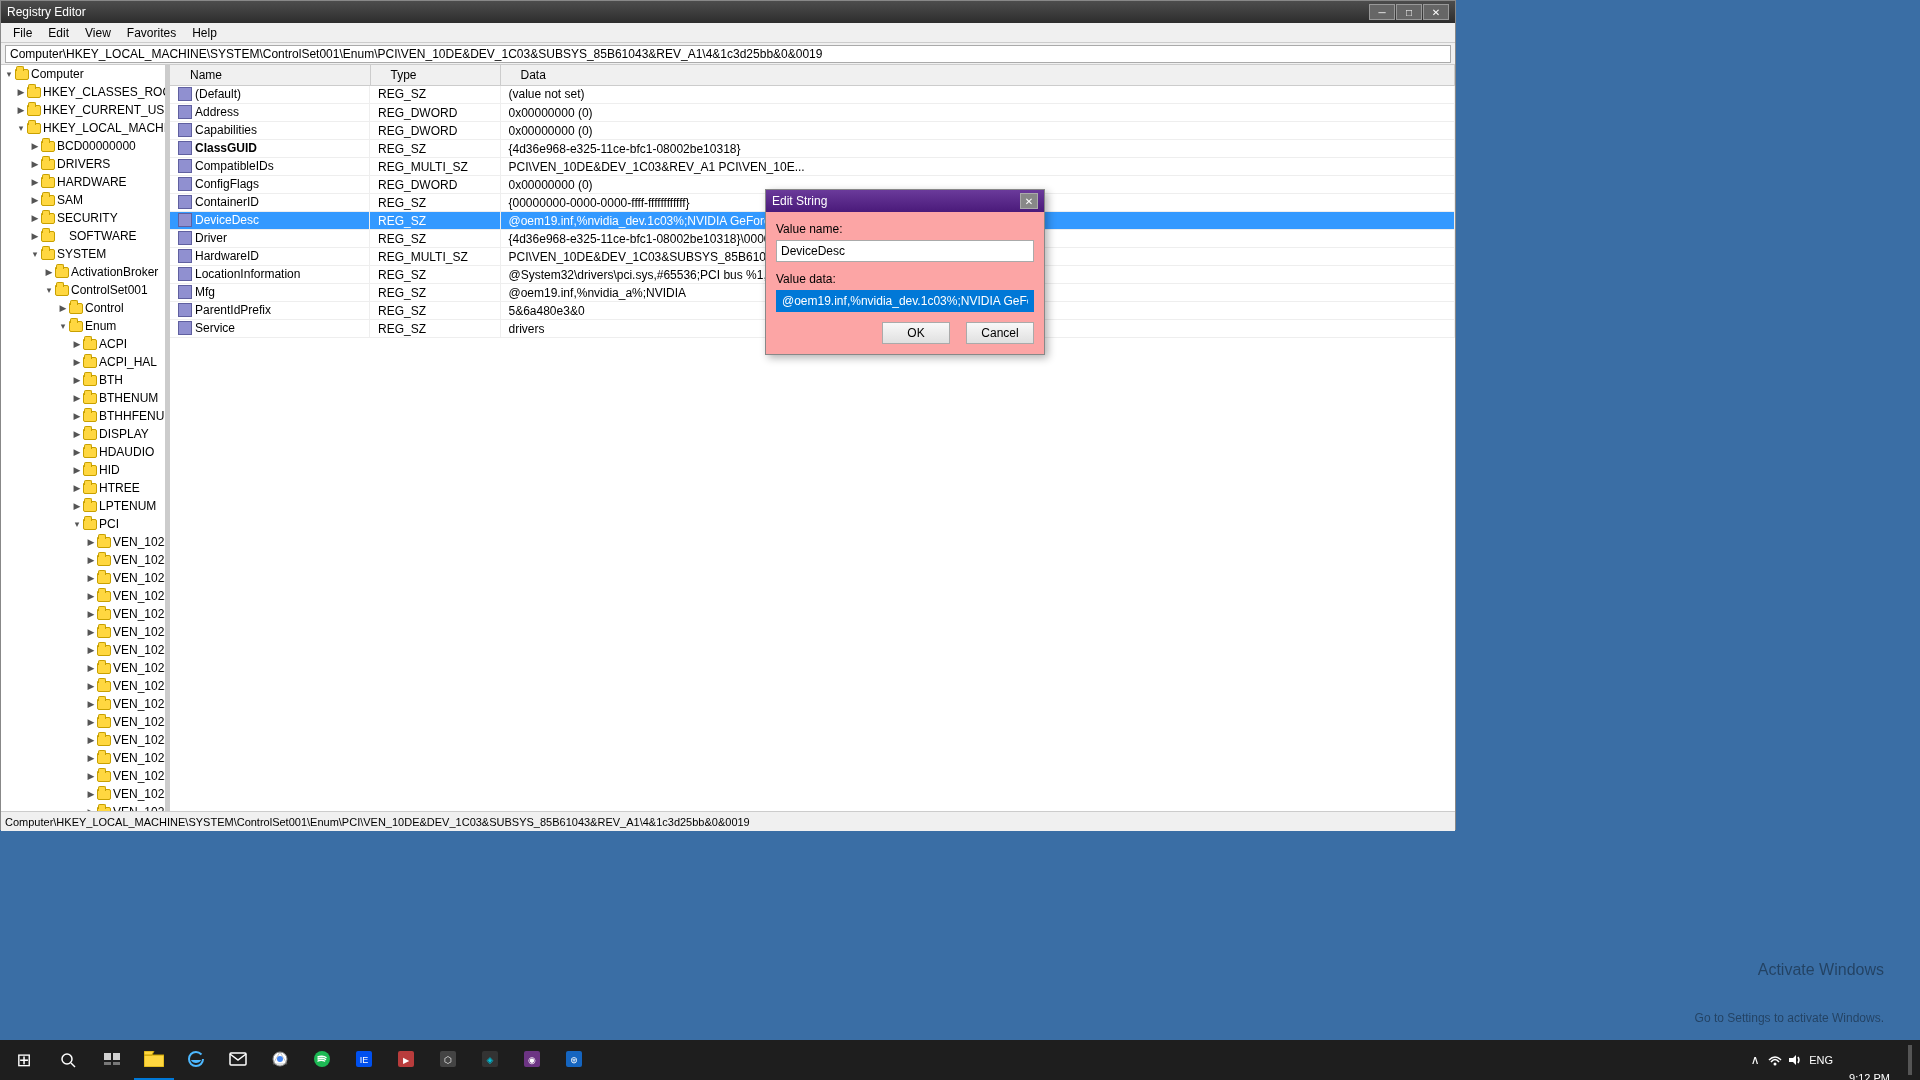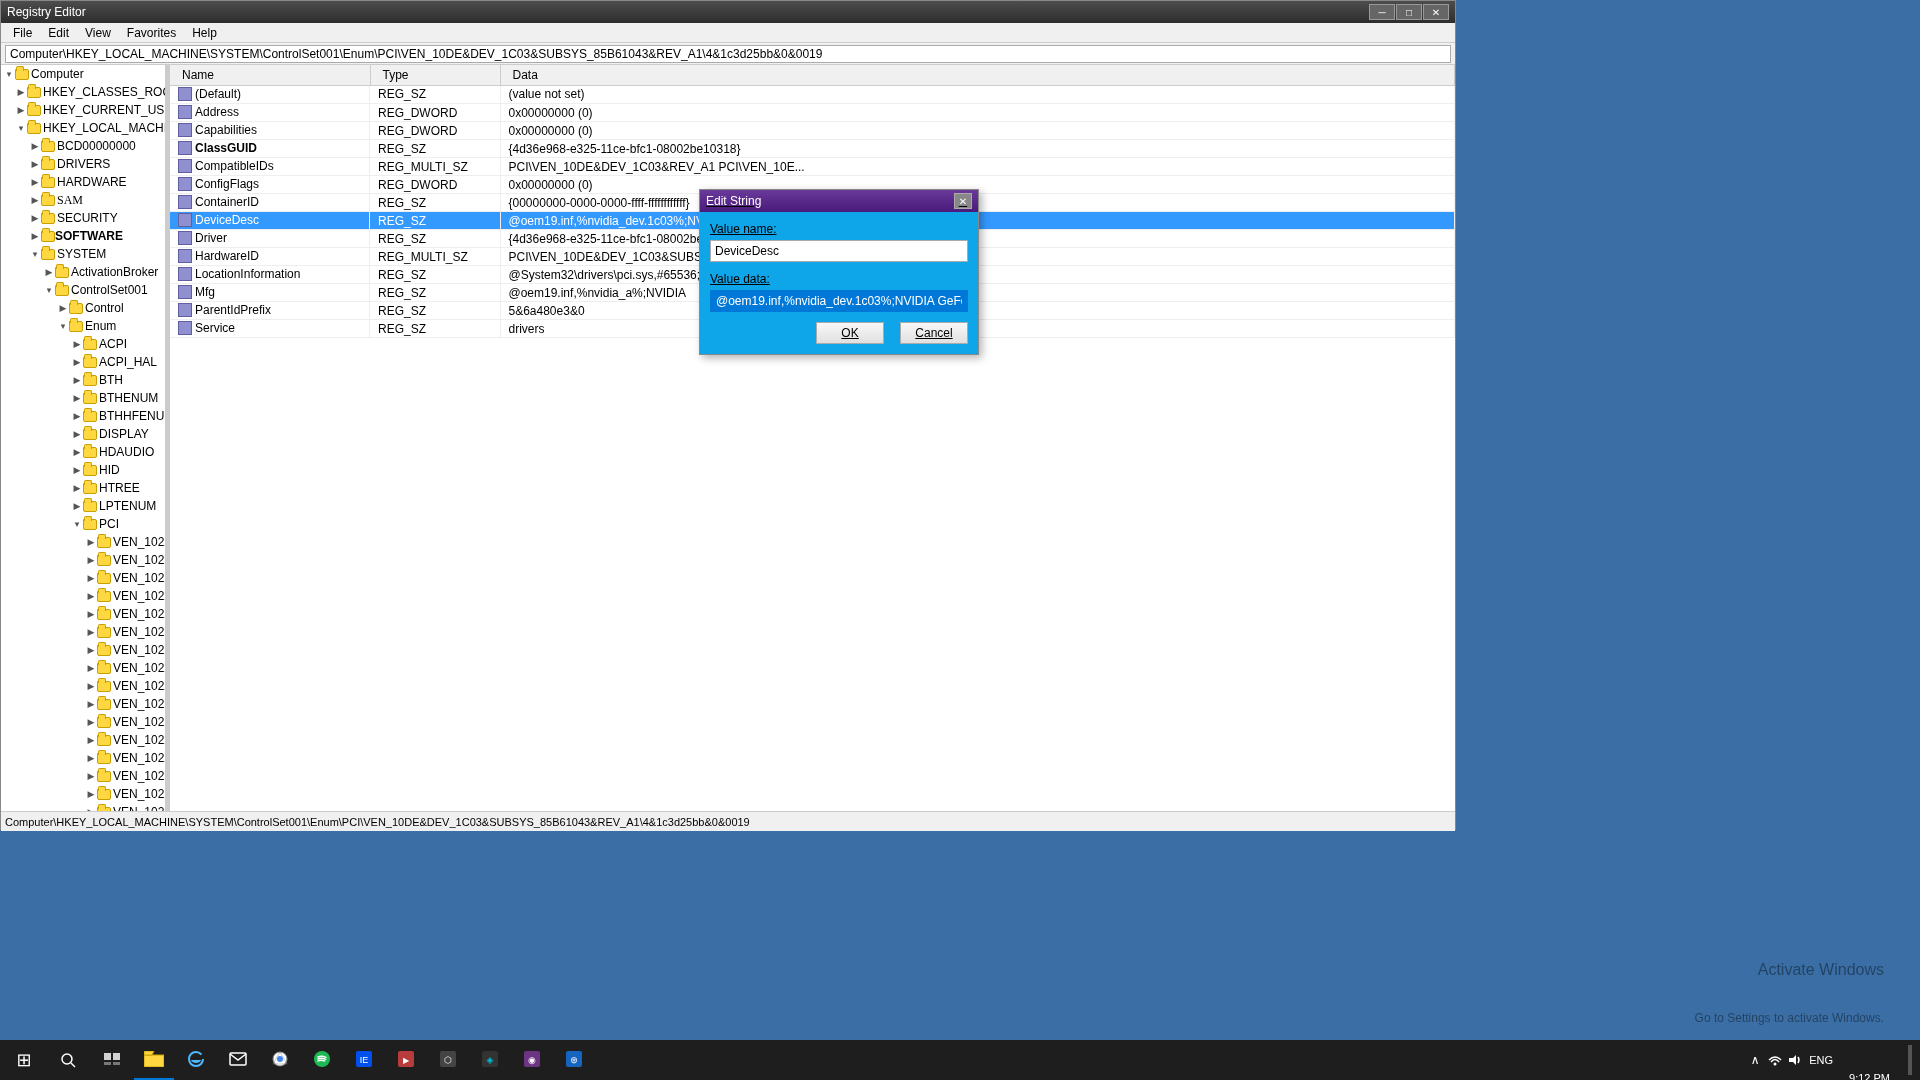--- a/index.html
+++ b/index.html
@@ -175,21 +175,21 @@
     .reg-table {
       width: 100%;
       border-collapse: collapse;
     }
 
     .reg-table th {
       background: #f0f0f0;
       border-bottom: 1px solid #ccc;
       border-right: 1px solid #ccc;
       text-align: left;
-      padding: 2px 12px;
+      padding: 2px 20px;
       font-weight: normal;
       height: 20px;
       font-size: 12px;
       margin-left: 9px;
     }
 
     .reg-table td {
       border-bottom: 1px solid #eee;
       border-right: 1px solid #eee;
       padding: 1px 8px;
@@ -314,27 +314,26 @@
     }
 
     .activate-subtitle {
       font-size: 12px;
       margin-top: 32px;
     }
 
     .dialog {
       position: absolute;
       top: 188px;
-      left: 698px;
+      left: 764px;
       width: 280px;
-      background: #0ea5e9;
+      background: #fca5a5;
       border: 1px solid #888;
       box-shadow: 3px 3px 8px rgba(0,0,0,0.3);
       pointer-events: all;
-      text-decoration: underline;
     }
 
     .dialog-title-bar {
       background: linear-gradient(to bottom, #6a3a9a, #4a1a7a);
       color: white;
       height: 22px;
       display: flex;
       align-items: center;
       justify-content: space-between;
       padding: 0 6px;
@@ -492,33 +491,33 @@
 
       <div class="tree-item" style="padding-left: 28px;">
         <span class="tree-expand">▶</span>
         <span class="folder-icon"></span>
         <span style="margin-left:2px;">HARDWARE</span>
       </div>
 
       <div class="tree-item" style="padding-left: 28px;">
         <span class="tree-expand">▶</span>
         <span class="folder-icon"></span>
-        <span style="margin-left:2px;font-family:Liberation Serif, serif;">SAM</span>
+        <span style="margin-left:2px;">SAM</span>
       </div>
 
       <div class="tree-item" style="padding-left: 28px;">
         <span class="tree-expand">▶</span>
         <span class="folder-icon"></span>
         <span style="margin-left:2px;">SECURITY</span>
       </div>
 
       <div class="tree-item" style="padding-left: 28px;">
         <span class="tree-expand">▶</span>
         <span class="folder-icon"></span>
-        <span style="margin-left:0;font-weight:bold;">SOFTWARE</span>
+        <span style="margin-left:14px;">SOFTWARE</span>
       </div>
 
       <div class="tree-item" style="padding-left: 28px;">
         <span class="tree-expand">▾</span>
         <span class="folder-icon"></span>
         <span style="margin-left:2px;">SYSTEM</span>
       </div>
 
       <div class="tree-item" style="padding-left: 42px;">
         <span class="tree-expand">▶</span>

